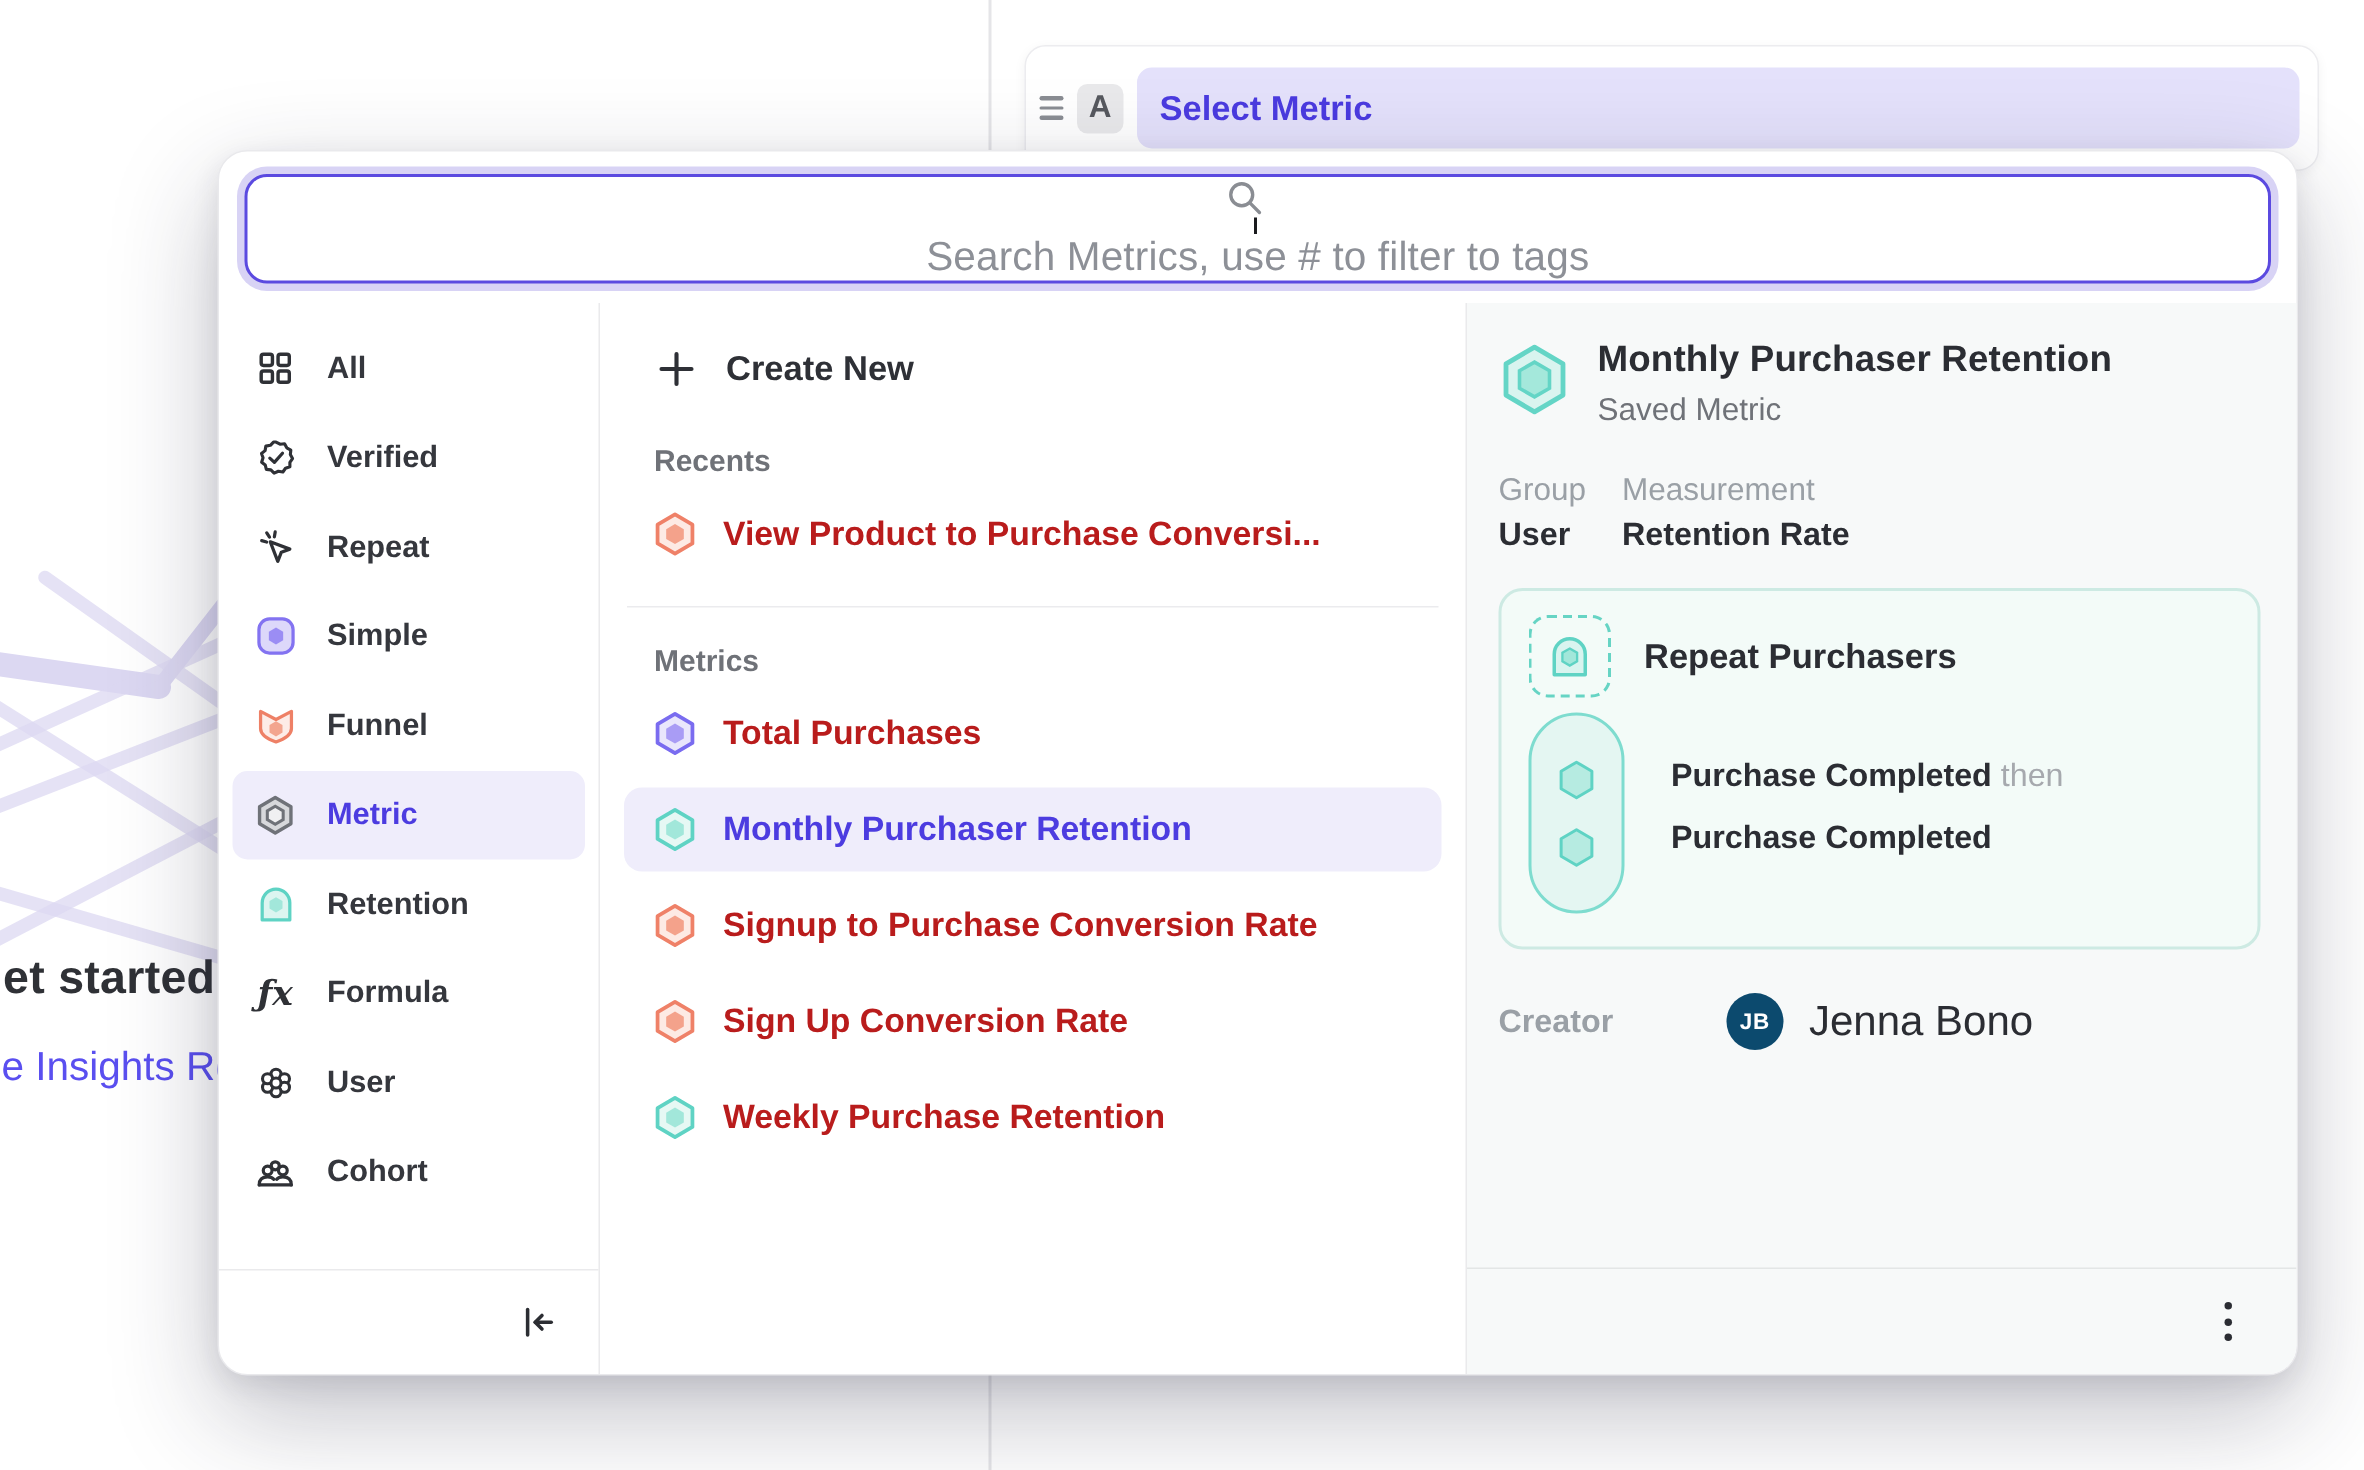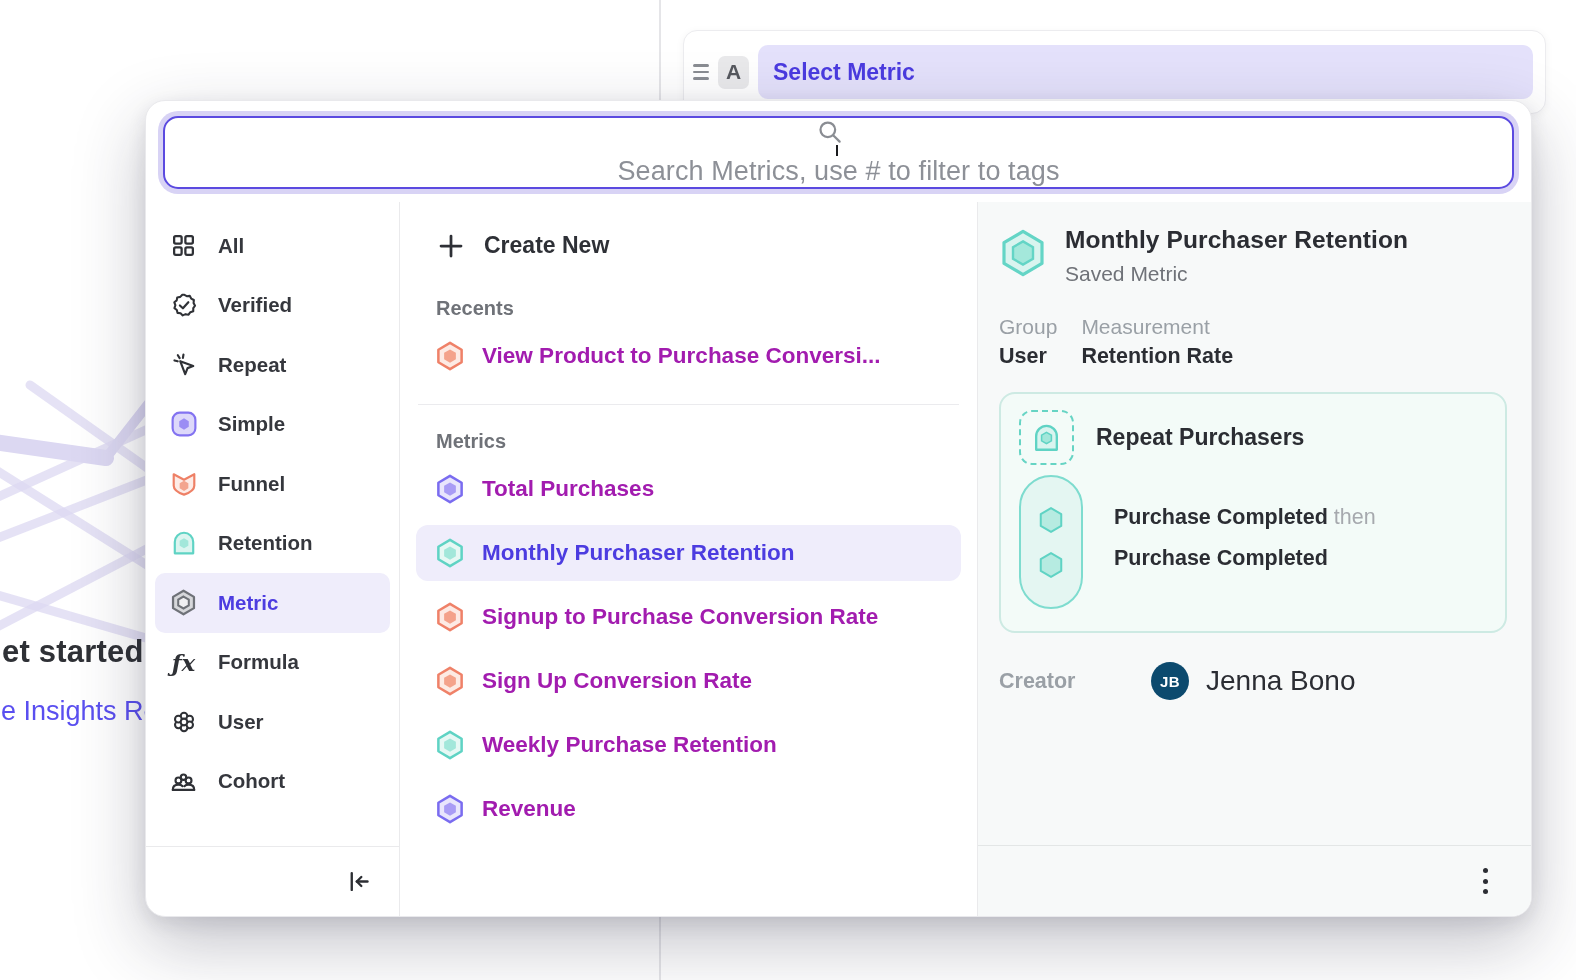--- a/index.html
+++ b/index.html
@@ -51,21 +51,21 @@
   .fx-glyph { font-family:"DejaVu Serif", serif; font-style:italic; font-size:23px; font-weight:600; color:#2f3136; }
   .side-footer { border-top:1.5px solid #eaeaec; height:70px; flex:none;
     display:flex; align-items:center; justify-content:flex-end; padding-right:27px; }
 
   
   .col-list { width:578px; flex:none; border-right:1.5px solid #eaeaec; padding-top:17px; overflow:hidden; }
   .create-row { height:53px; margin:0 16px; display:flex; align-items:center; gap:18px;
     padding:0 20px; font-size:23px; font-weight:600; color:#2e3036; border-radius:12px; cursor:pointer; }
   .sec-title { margin:25px 0 6px; padding:0 36px; font-size:20px; font-weight:600; color:#6f7278; }
   .m-row { height:56px; margin:8px 16px 0; border-radius:12px; display:flex; align-items:center;
-    gap:17px; padding:0 19px; font-size:22.5px; font-weight:600; color:#a21caf; cursor:pointer; white-space:nowrap; }
+    gap:17px; padding:0 19px; font-size:22.5px; font-weight:600; color:#b91c1c; cursor:pointer; white-space:nowrap; }
   .m-row.sel { background:#efedfb; color:#4c3ce0; }
   .m-row .ic, .create-row .ic { width:30px; height:30px; flex:none; }
   .list-divider { margin:20px 18px 0 18px; border-top:1.5px solid #ebebee; }
 
   
   .col-detail { flex:1; background:#f7f9f9; display:flex; flex-direction:column; }
   .detail-body { flex:1; padding:24px 24px 0 21px; }
   .d-header { display:flex; gap:18px; }
   .d-header .big-ic { width:48px; height:50px; flex:none; margin-top:2px; }
   .d-title { font-size:24.5px; font-weight:700; color:#2b2d33; letter-spacing:.1px; }
@@ -194,38 +194,38 @@
         <div class="side-item">
           <span class="ic">
             <svg viewBox="0 0 24 24" width="26" height="26">
               <path d="M2.5 3 L12 8 L21.5 3 L21.5 13.5 Q21.5 18.5 12 21.8 Q2.5 18.5 2.5 13.5 Z" fill="#fdece7" stroke="#ee8066" stroke-width="2" stroke-linejoin="round"></path>
               <polygon points="12,9 16,11.4 16,16 12,18.4 8,16 8,11.4" fill="#f3a58f"></polygon>
             </svg>
             </span>
           <span>Funnel</span>
         </div>
 
+        <div class="side-item sel">
+          <span class="ic">
+            <svg viewBox="0 0 24 24" width="27" height="27">
+              <polygon points="12,1.5 21.3,7 21.3,17 12,22.5 2.7,17 2.7,7" fill="#d7d8db" stroke="#6f7278" stroke-width="2" stroke-linejoin="round"></polygon>
+              <polygon points="12,6.7 16.7,9.4 16.7,14.6 12,17.3 7.3,14.6 7.3,9.4" fill="#f0f0f2" stroke="#6f7278" stroke-width="1.8"></polygon>
+            </svg>
+            </span>
+          <span>Metric</span>
+        </div>
+
         <div class="side-item">
           <span class="ic">
             <svg viewBox="0 0 24 24" width="26" height="26">
               <path d="M3.5 21.5 L3.5 11 A8.5 8.5 0 0 1 20.5 11 L20.5 21.5 Z" fill="#dcf5f0" stroke="#5fd3c4" stroke-width="2" stroke-linejoin="round"></path>
               <polygon points="12,7.5 16,9.9 16,14.5 12,16.9 8,14.5 8,9.9" fill="#a2e7da"></polygon>
             </svg>
             </span>
           <span>Retention</span>
-        </div>
-
-        <div class="side-item sel">
-          <span class="ic">
-            <svg viewBox="0 0 24 24" width="27" height="27">
-              <polygon points="12,1.5 21.3,7 21.3,17 12,22.5 2.7,17 2.7,7" fill="#d7d8db" stroke="#6f7278" stroke-width="2" stroke-linejoin="round"></polygon>
-              <polygon points="12,6.7 16.7,9.4 16.7,14.6 12,17.3 7.3,14.6 7.3,9.4" fill="#f0f0f2" stroke="#6f7278" stroke-width="1.8"></polygon>
-            </svg>
-            </span>
-          <span>Metric</span>
         </div>
 
         <div class="side-item">
           <span class="ic">
               <span class="fx-glyph">ƒx</span>
             </span>
           <span>Formula</span>
         </div>
 
         <div class="side-item">
@@ -324,27 +324,20 @@
       </div>
 
       <div class="m-row">
         <svg class="ic" viewBox="0 0 24 24">
           <polygon points="12,1.5 21.3,7 21.3,17 12,22.5 2.7,17 2.7,7" fill="#e6f8f4" stroke="#5fd3c4" stroke-width="2" stroke-linejoin="round"></polygon>
           <polygon points="12,6.7 16.7,9.4 16.7,14.6 12,17.3 7.3,14.6 7.3,9.4" fill="#a2e7da"></polygon>
         </svg>
         <span>Weekly Purchase Retention</span>
       </div>
 
-      <div class="m-row">
-        <svg class="ic" viewBox="0 0 24 24">
-          <polygon points="12,1.5 21.3,7 21.3,17 12,22.5 2.7,17 2.7,7" fill="#e9e6fc" stroke="#7a6cf0" stroke-width="2" stroke-linejoin="round"></polygon>
-          <polygon points="12,6.7 16.7,9.4 16.7,14.6 12,17.3 7.3,14.6 7.3,9.4" fill="#a99cf5"></polygon>
-        </svg>
-        <span>Revenue</span>
-      </div>
 
     </div>
 
     <div class="col-detail">
       <div class="detail-body">
 
         <div class="d-header">
           <svg class="big-ic" viewBox="0 0 24 24">
             <polygon points="12,1.2 21.5,6.8 21.5,17.2 12,22.8 2.5,17.2 2.5,6.8" fill="#d9f4ef" stroke="#64d5c6" stroke-width="1.6" stroke-linejoin="round"></polygon>
             <polygon points="12,6.2 17,9.1 17,14.9 12,17.8 7,14.9 7,9.1" fill="#a4e8db" stroke="#64d5c6" stroke-width="1.2"></polygon>

